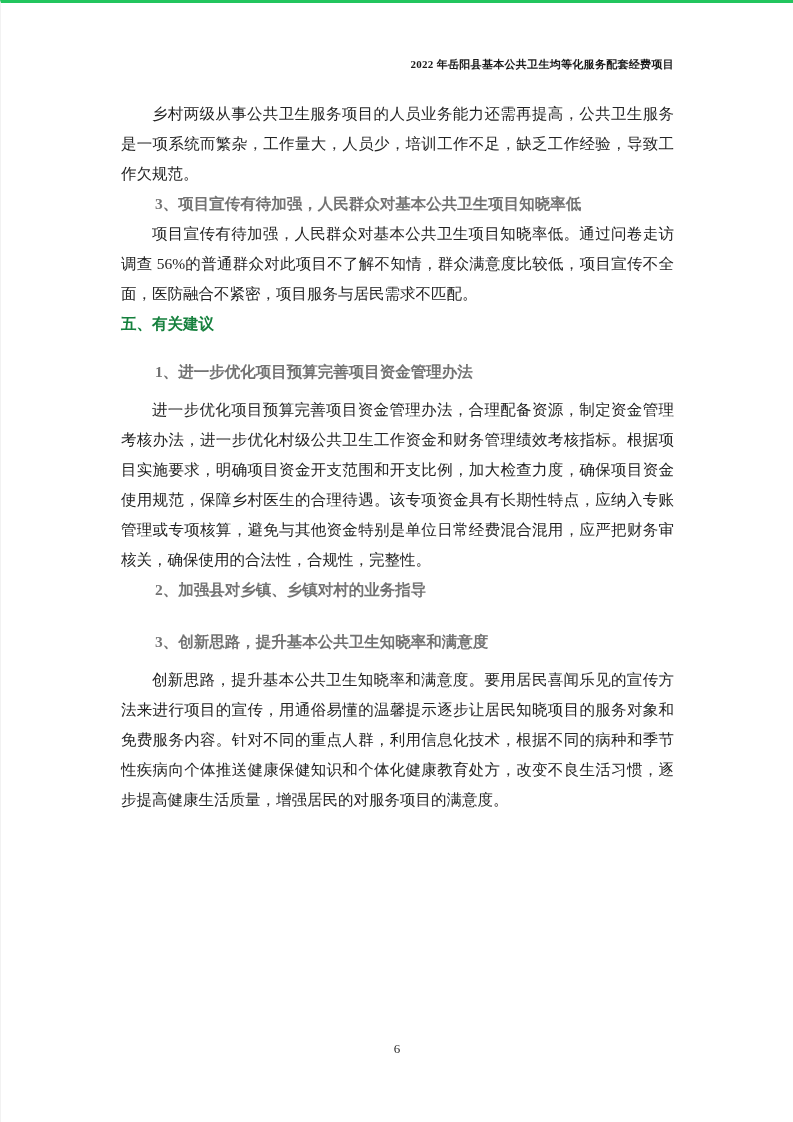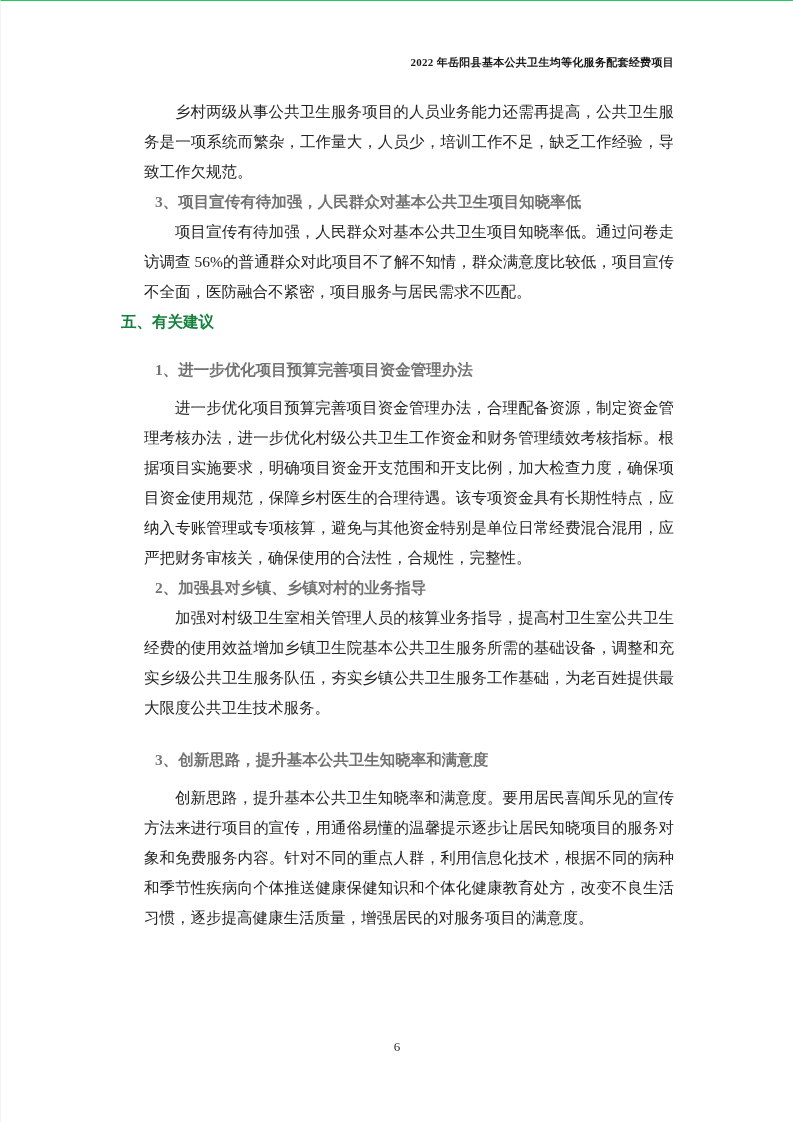--- a/index.html
+++ b/index.html
@@ -5,21 +5,21 @@
   * { margin: 0; padding: 0; box-sizing: border-box; }
   html, body { background: #ffffff; }
   .page {
     position: relative;
     width: 793px;
     height: 1122px;
     background: #ffffff;
     font-family: "Liberation Serif", serif;
     color: #1f1f1f;
     overflow: hidden;
-    border-top: 1px solid #22c55e;
+    border-top: 3px solid #22c55e;
     border-left: 1px solid #f2f2f2;
   }
   .header {
     position: absolute;
     top: 54px;
     left: 120px;
     width: 553px;
     text-align: right;
     font-size: 11px;
     font-weight: bold;
@@ -34,21 +34,20 @@
     width: 553px;
     font-size: 15.5px;
     line-height: 30px;
     text-align: justify;
     text-justify: inter-character;
     color: #242424;
   }
   .para {
     text-indent: 2em;
     font-weight: normal;
-    margin-left: 23px;
   }
   .sub-heading {
     text-indent: 2.2em;
     font-weight: bold;
     color: #737373;
   }
   .top-heading {
     text-indent: 0;
     font-weight: bold;
     color: #15803d;
@@ -82,21 +81,20 @@
     <p class="para">项目宣传有待加强，人民群众对基本公共卫生项目知晓率低。通过问卷走访调查 56%的普通群众对此项目不了解不知情，群众满意度比较低，项目宣传不全面，医防融合不紧密，项目服务与居民需求不匹配。</p>
 
     <p class="top-heading">五、有关建议</p>
 
     <p class="sub-heading mt2">1、进一步优化项目预算完善项目资金管理办法</p>
 
     <p class="para mt8">进一步优化项目预算完善项目资金管理办法，合理配备资源，制定资金管理考核办法，进一步优化村级公共卫生工作资金和财务管理绩效考核指标。根据项目实施要求，明确项目资金开支范围和开支比例，加大检查力度，确保项目资金使用规范，保障乡村医生的合理待遇。该专项资金具有长期性特点，应纳入专账管理或专项核算，避免与其他资金特别是单位日常经费混合混用，应严把财务审核关，确保使用的合法性，合规性，完整性。</p>
 
     <p class="sub-heading">2、加强县对乡镇、乡镇对村的业务指导</p>
 
-    <p class="para">加强对村级卫生室相关管理人员的核算业务指导，提高村卫生室公共卫生经费的使用效益增加乡镇卫生院基本公共卫生服务所需的基础设备，调整和充实乡级公共卫生服务队伍，夯实乡镇公共卫生服务工作基础，为老百姓提供最大限度公共卫生技术服务。</p>
 
     <p class="sub-heading mt6">3、创新思路，提升基本公共卫生知晓率和满意度</p>
 
     <p class="para mt8">创新思路，提升基本公共卫生知晓率和满意度。要用居民喜闻乐见的宣传方法来进行项目的宣传，用通俗易懂的温馨提示逐步让居民知晓项目的服务对象和免费服务内容。针对不同的重点人群，利用信息化技术，根据不同的病种和季节性疾病向个体推送健康保健知识和个体化健康教育处方，改变不良生活习惯，逐步提高健康生活质量，增强居民的对服务项目的满意度。</p>
 
   </div>
 
   <div class="footer">6</div>
 
 </div>

